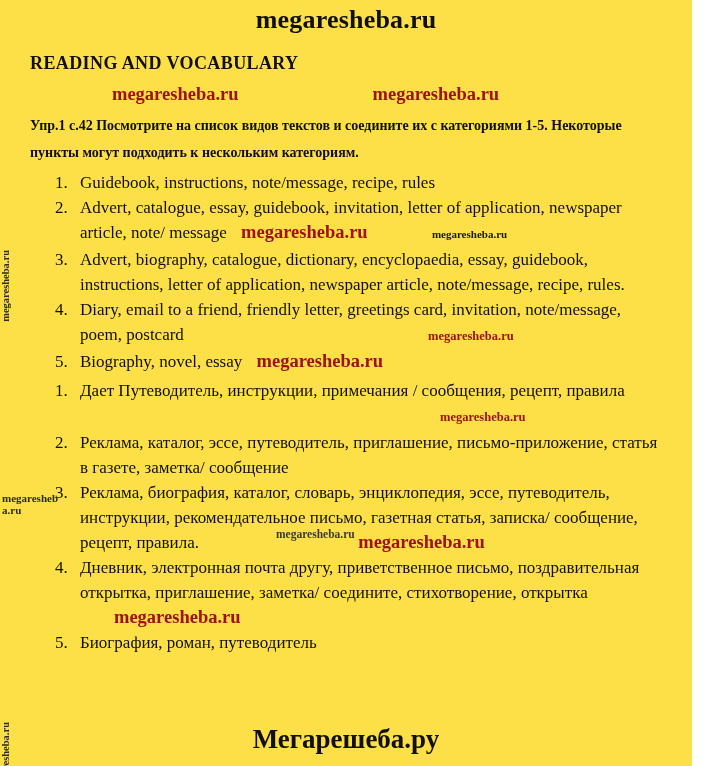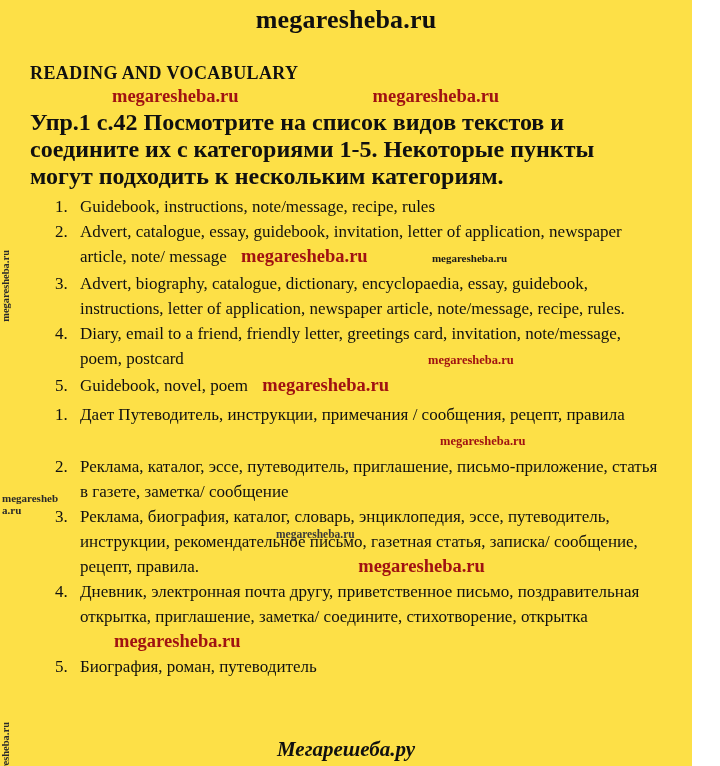--- a/index.html
+++ b/index.html
@@ -8,31 +8,31 @@
     position:relative; width:692px; height:766px; overflow:hidden;
     background:#fde047; color:var(--ink, #111);
     font-family:"Liberation Serif","DejaVu Serif",serif;
   }
   .site-title {
     text-align:center; font-size:26px; font-weight:700;
     padding-top:5px; letter-spacing:.2px;
   }
   .content { padding:0 30px; }
   .section-heading {
-    margin-top:27px; font-size:18px; font-weight:700;
+    margin-top:17px; font-size:18px; font-weight:700;
     letter-spacing:.4px; line-height:22px;
   }
-  .wm-row { line-height:24px; white-space:nowrap; }
+  .wm-row { margin-top:8px; line-height:24px; white-space:nowrap; }
   .wm-red-lg {
     font-size:18.5px; font-weight:700; color:var(--wm_red, #a01212);
     white-space:nowrap;
   }
   .wm-b1 { margin-left:82px; }
   .wm-b2 { margin-left:130px; }
-  .task { font-size:24px; font-weight:700; line-height:27px; }
+  .task { margin-top:5px; font-size:14px; font-weight:700; line-height:27px; }
   ol.list { list-style:none; margin-top:4px; }
   ol.list li { display:flex; padding-left:25px; font-size:17px; line-height:25px; }
   .num { flex:0 0 25px; }
   .body { flex:1; }
   .trans-heading { margin-top:2px; font-size:18px; font-weight:700; line-height:26px; }
   .gap-sm  { margin-left:10px; }
   .gap-md  { margin-left:34px; }
   .gap-lg  { margin-left:155px; }
   .gap-xl  { margin-left:240px; }
   .gap-xxl { margin-left:360px; }
@@ -44,22 +44,22 @@
     left:0; writing-mode:vertical-rl; transform:rotate(180deg);
     font-size:10.5px; color:#2a2a2a;
   }
   .wm-vert-1 { top:250px; }
   .wm-vert-b { top:722px; }
   .wm-wrap-left {
     left:2px; top:492px; width:56px; font-size:11px; line-height:12px;
     word-break:break-all; color:#2a2a2a;
   }
   .footer {
-    position:absolute; left:0; right:0; bottom:4px; text-align:center;
-    font-size:21px; font-weight:700;font-style:italic;
+    position:absolute; left:0; right:0; bottom:11px; text-align:center;
+    font-size:27px; font-weight:700;
   }
 </style>
 </head>
 <body>
 
 <div class="page">
 
   <div class="site-title">megaresheba.ru</div>
 
   <div class="content">
@@ -97,21 +97,21 @@
       <li>
         <span class="num">4.</span>
         <div class="body">
           <span class="txt">Diary, email to a friend, friendly letter, greetings card, invitation, note/message, poem, postcard</span>
           <span class="wm-sm-red gap-xl">megaresheba.ru</span>
         </div>
       </li>
       <li>
         <span class="num">5.</span>
         <div class="body">
-          <span class="txt">Guidebook, novel, poem</span>
+          <span class="txt">Biography, novel, essay</span>
           <span class="wm-red-lg gap-sm">megaresheba.ru</span>
         </div>
       </li>
     </ol>
 
 
     <ol class="list">
       <li>
         <span class="num">1.</span>
         <div class="body">

